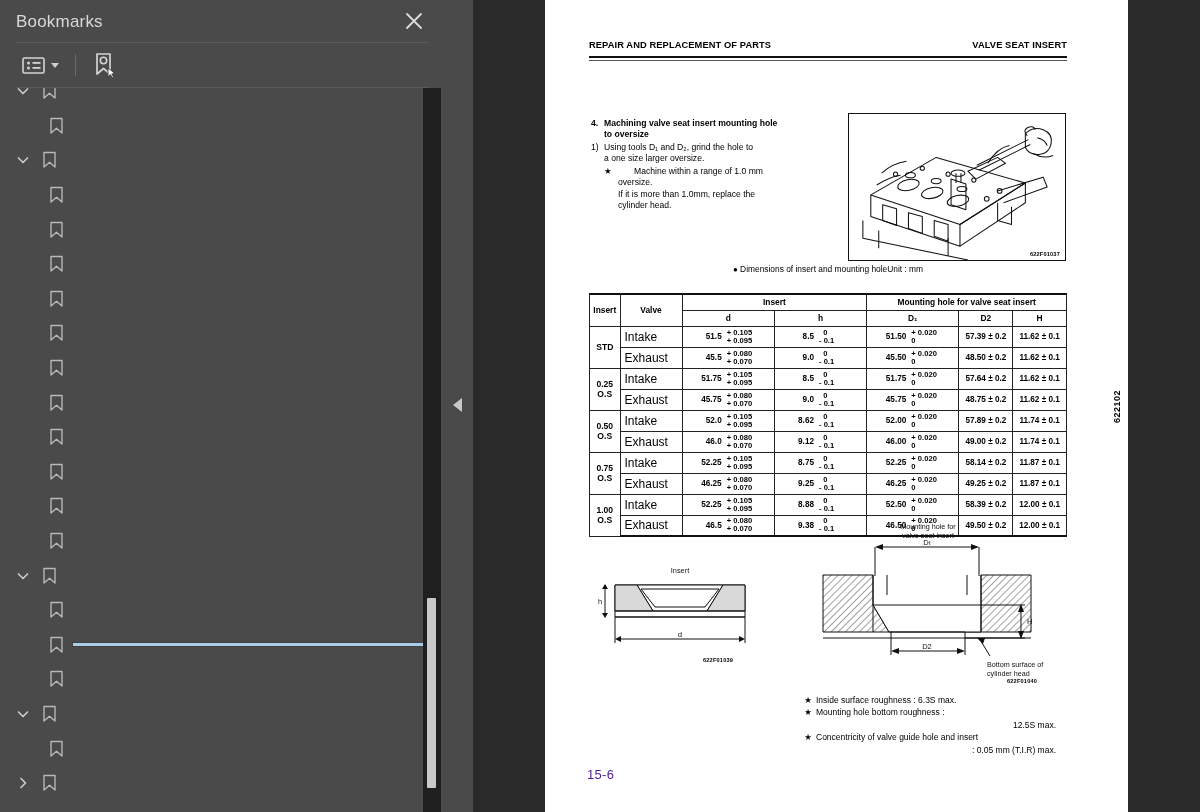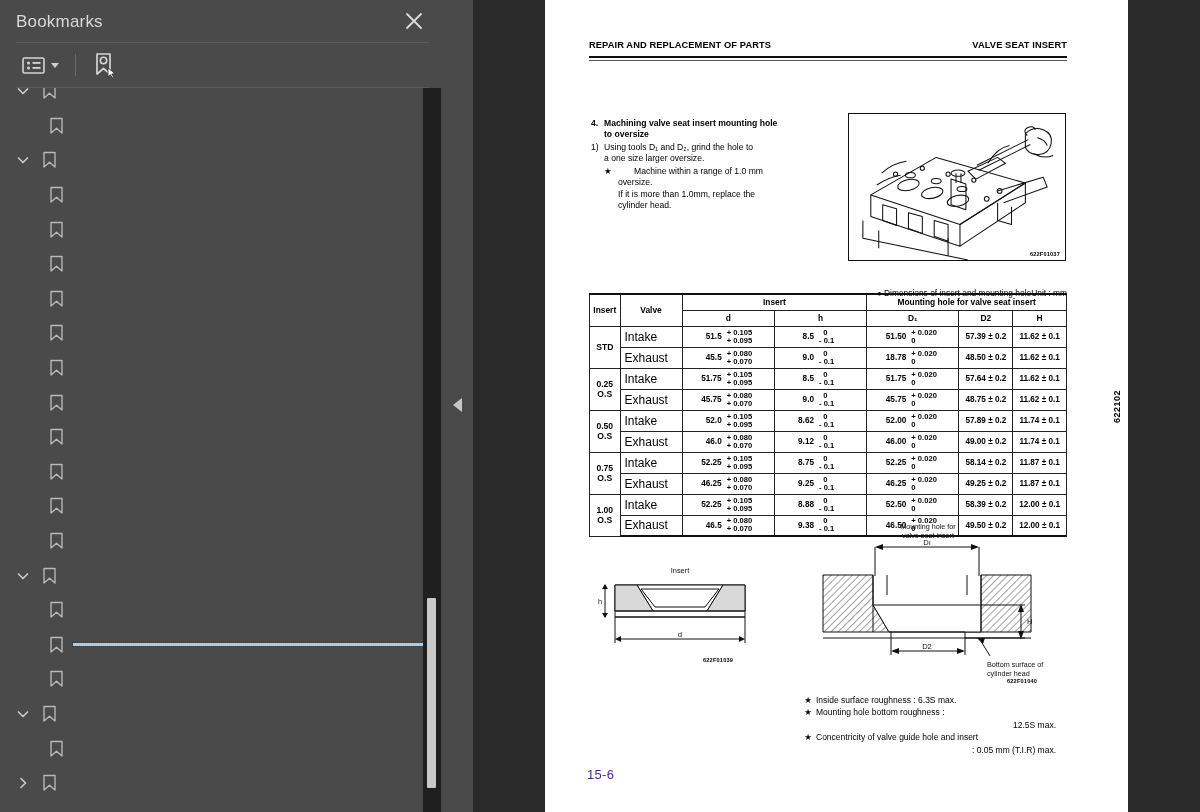--- a/index.html
+++ b/index.html
@@ -171,22 +171,22 @@
   
   .fig1 {
     position: absolute; left: 303px; top: 113px;
     width: 218px; height: 148px;
     border: 1.2px solid #111; background: #fff;
   }
   .fig1 .code { position: absolute; right: 5px; bottom: 3px; font-size: 5.6px; font-weight: bold; letter-spacing:.2px;}
 
   
   .dims-cap {
-    position: absolute; left: 44px; top: 288px; width: 478px;
-    display: flex; justify-content: flex-end; align-items: baseline;
+    position: absolute; left: 44px; top: 264px; width: 478px;
+    display: flex; justify-content: center; align-items: baseline;
     font-size: 8.4px;
   }
   .dims-cap .bullet { font-size: 8px; }
 
   
   .tbl {
     position: absolute; left: 44px; top: 293px; width: 478px;
     border-collapse: collapse; font-size: 8.2px;
   }
   .tbl td, .tbl th {
@@ -622,21 +622,21 @@
                 <div class="vcell">
                   <span class="base">9.0</span>
                   <span class="tol">
                     <span>  0</span>
                     <span>- 0.1</span>
                   </span>
                 </div>
               </td>
               <td class="dat">
                 <div class="vcell">
-                  <span class="base">18.78</span>
+                  <span class="base">45.50</span>
                   <span class="tol">
                     <span>+ 0.020</span>
                     <span>0</span>
                   </span>
                 </div>
               </td>
               <td class="dat"><span class="single">48.50 ± 0.2</span></td>
               <td class="dat"><span class="single">11.62 ± 0.1</span></td>
             </tr>
             <tr>

